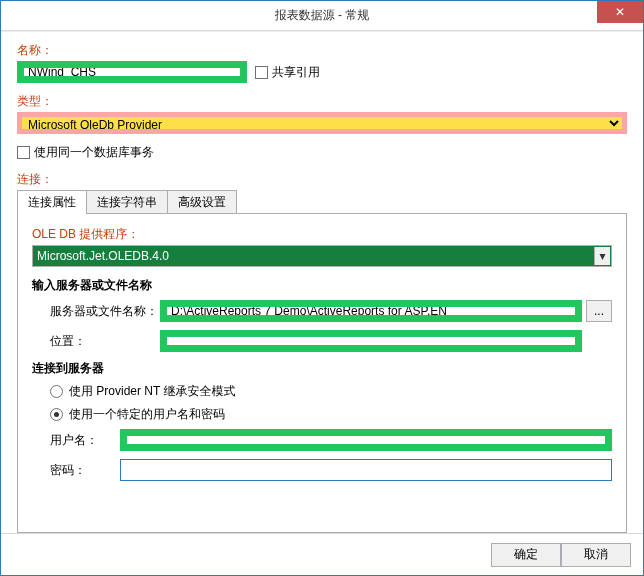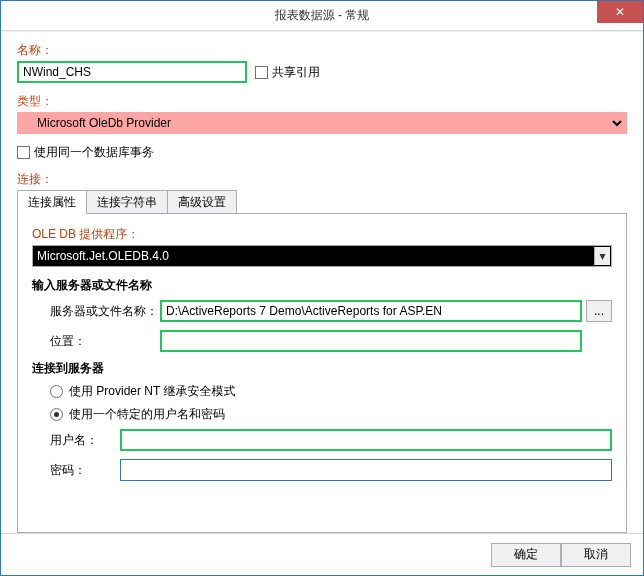--- a/index.html
+++ b/index.html
@@ -9,30 +9,30 @@
 .titlebar .title { color: #333; }
 .close-btn { position: absolute; right: 0; top: 0; width: 46px; height: 22px; background: #c75050; color: #fff; display: flex; align-items: center; justify-content: center; cursor: pointer; font-size: 14px; }
 .body { flex: 1; display: flex; border-top: 1px solid #eee; }
 .sidebar { width: 170px; border-right: 1px solid #d9d9d9; padding: 4px 0; }
 .sidebar-item { display: flex; align-items: center; height: 20px; padding: 0 8px; cursor: pointer; gap: 6px; }
 .sidebar-item.active { background: #f2f2f2; }
 .sidebar-item .icon { width: 14px; height: 14px; display: flex; align-items: center; justify-content: center; }
 .main { flex: 1; padding: 10px 16px 0 16px; display: flex; flex-direction: column; }
 .field-label { color: #c2410c; margin-bottom: 2px; }
 .row { display: flex; align-items: center; gap: 8px; margin-bottom: 10px; }
-input[type=text] { height: 22px; border: 2px solid #22c55e; padding: 0 4px; background: #fff; }
-select { height: 22px; border: 2px solid #fca5a5; background: #fca5a5; padding: 0 14px; width: 100%; }
+input[type=text] { height: 22px; border: 7px solid #22c55e; padding: 0 4px; background: #fff; }
+select { height: 22px; border: 5px solid #fca5a5; background: #fde047; padding: 0 2px; width: 100%; }
 .checkbox { display: flex; align-items: center; gap: 4px; }
 .chk { width: 13px; height: 13px; border: 1px solid #707070; background: #fff; }
 .tabs { display: flex; }
 .tab { border: 1px solid #abadb3; border-bottom: none; padding: 3px 10px; background: #f0f0f0; cursor: pointer; margin-right: -1px; }
 .tab.active { background: #fff; position: relative; z-index: 2; }
 .tab-body { border: 1px solid #abadb3; padding: 12px 14px 14px 14px; margin-top: -1px; flex: 1; overflow: hidden; }
 .section-head { font-weight: bold; margin: 10px 0 6px 0; }
-.provider-select { width: 100%; height: 22px; background: #000000; color: #fff; border: 1px solid #abadb3; padding: 0 4px; display: flex; align-items: center; justify-content: space-between; }
+.provider-select { width: 100%; height: 22px; background: #15803d; color: #fff; border: 1px solid #abadb3; padding: 0 4px; display: flex; align-items: center; justify-content: space-between; }
 .provider-select .arrow { width: 16px; height: 18px; background: #f0f0f0; color:#333; display:flex; align-items:center; justify-content:center; border-left:1px solid #abadb3; margin-right:-3px; }
 .indent-block { padding-left: 18px; }
 .form-row { display: flex; align-items: center; margin-bottom: 8px; }
 .form-row .lbl { width: 110px; text-align: left; }
 .form-row input[type=text] { flex: 1; }
 .browse-btn { width: 26px; height: 22px; border: 1px solid #abadb3; background: #f0f0f0; display: flex; align-items: center; justify-content: center; margin-left: 4px; cursor: pointer; }
 .radio { width: 13px; height: 13px; border: 1px solid #707070; border-radius: 50%; display: flex; align-items: center; justify-content: center; margin-right: 6px; }
 .radio.checked::after { content: ""; width: 5px; height: 5px; background: #333; border-radius: 50%; }
 .radio-row { display: flex; align-items: center; margin-bottom: 6px; }
 .footer { height: 42px; border-top: 1px solid #d9d9d9; display: flex; align-items: center; justify-content: flex-end; padding: 0 12px; }

